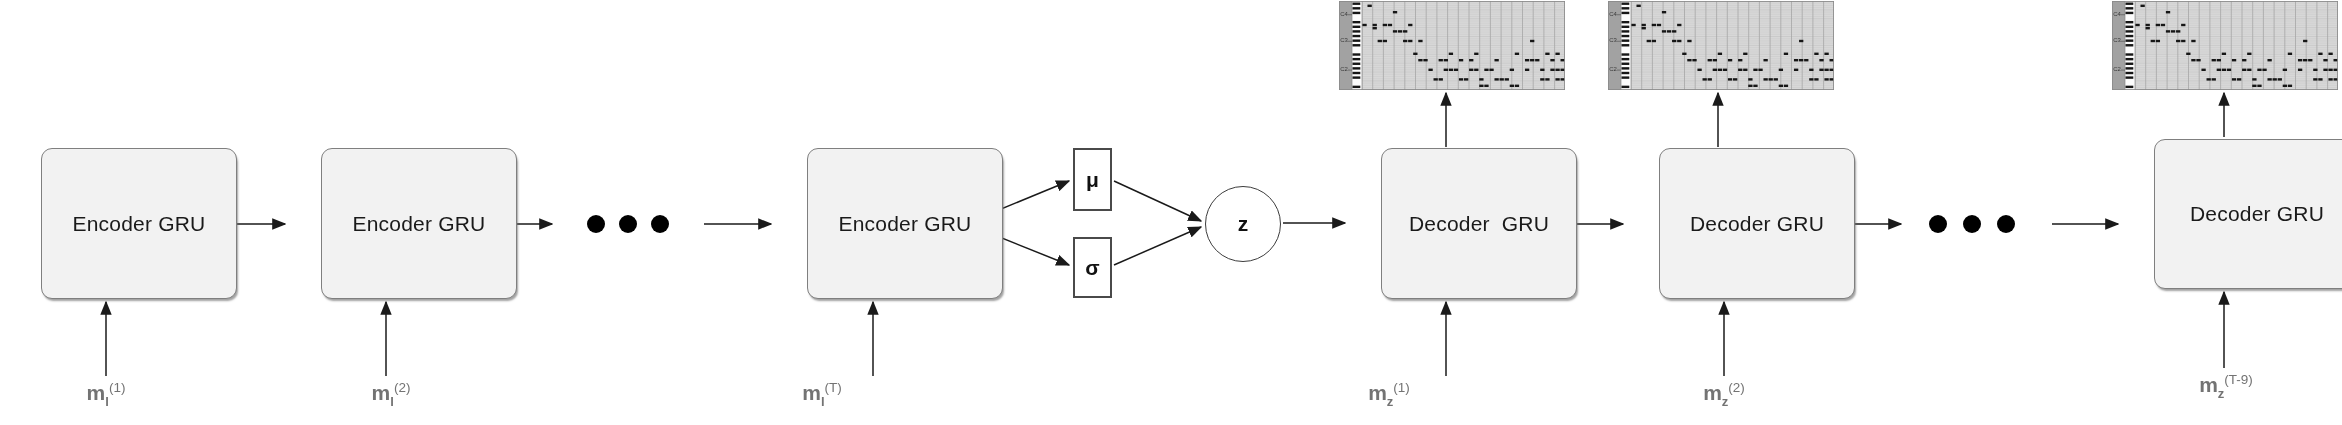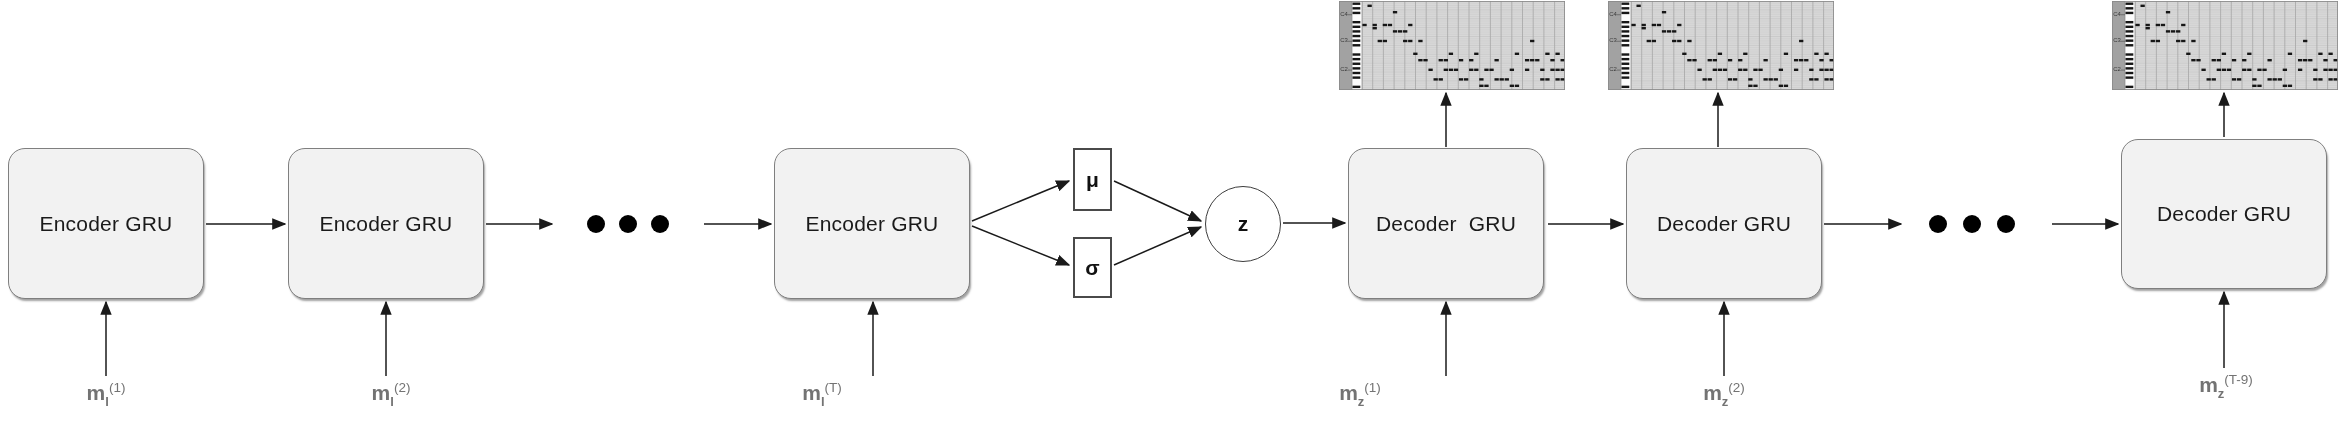--- a/index.html
+++ b/index.html
@@ -8,24 +8,25 @@
     width:2342px;height:425px;
     background:#ffffff;
     font-family:"Liberation Sans", sans-serif;
     overflow:hidden;
   }
   #arrow-layer{position:absolute;left:0;top:0;width:2342px;height:425px;}
   .gru-box{
     position:absolute;
     background:#f2f2f2;
     border:1.5px solid #7f7f7f;
-    border-radius:17px;
+    border-radius:11px;
     box-shadow:1.5px 3px 2px -1px rgba(110,110,110,.65);
     display:flex;align-items:center;justify-content:center;
     box-sizing:border-box;
+    margin-left:33px;
   }
   .gru-label{
     font-size:21px;color:#1a1a1a;white-space:pre;letter-spacing:.2px;
   }
   .param-box{
     position:absolute;
     background:#ffffff;
     border:2px solid #4a4a4a;
     display:flex;align-items:center;justify-content:center;
     box-sizing:border-box;
@@ -598,21 +599,21 @@
 
   <div class="m-label" style="left:106px;top:380px">
     <span>m</span><sub>l</sub><sup>(1)</sup>
   </div>
   <div class="m-label" style="left:391px;top:380px">
     <span>m</span><sub>l</sub><sup>(2)</sup>
   </div>
   <div class="m-label" style="left:822px;top:380px">
     <span>m</span><sub>l</sub><sup>(T)</sup>
   </div>
-  <div class="m-label" style="left:1360px;top:380px">
+  <div class="m-label" style="left:1389px;top:380px">
     <span>m</span><sub>z</sub><sup>(1)</sup>
   </div>
   <div class="m-label" style="left:1724px;top:380px">
     <span>m</span><sub>z</sub><sup>(2)</sup>
   </div>
   <div class="m-label" style="left:2226px;top:372px">
     <span>m</span><sub>z</sub><sup>(T-9)</sup>
   </div>
 
 </div>

